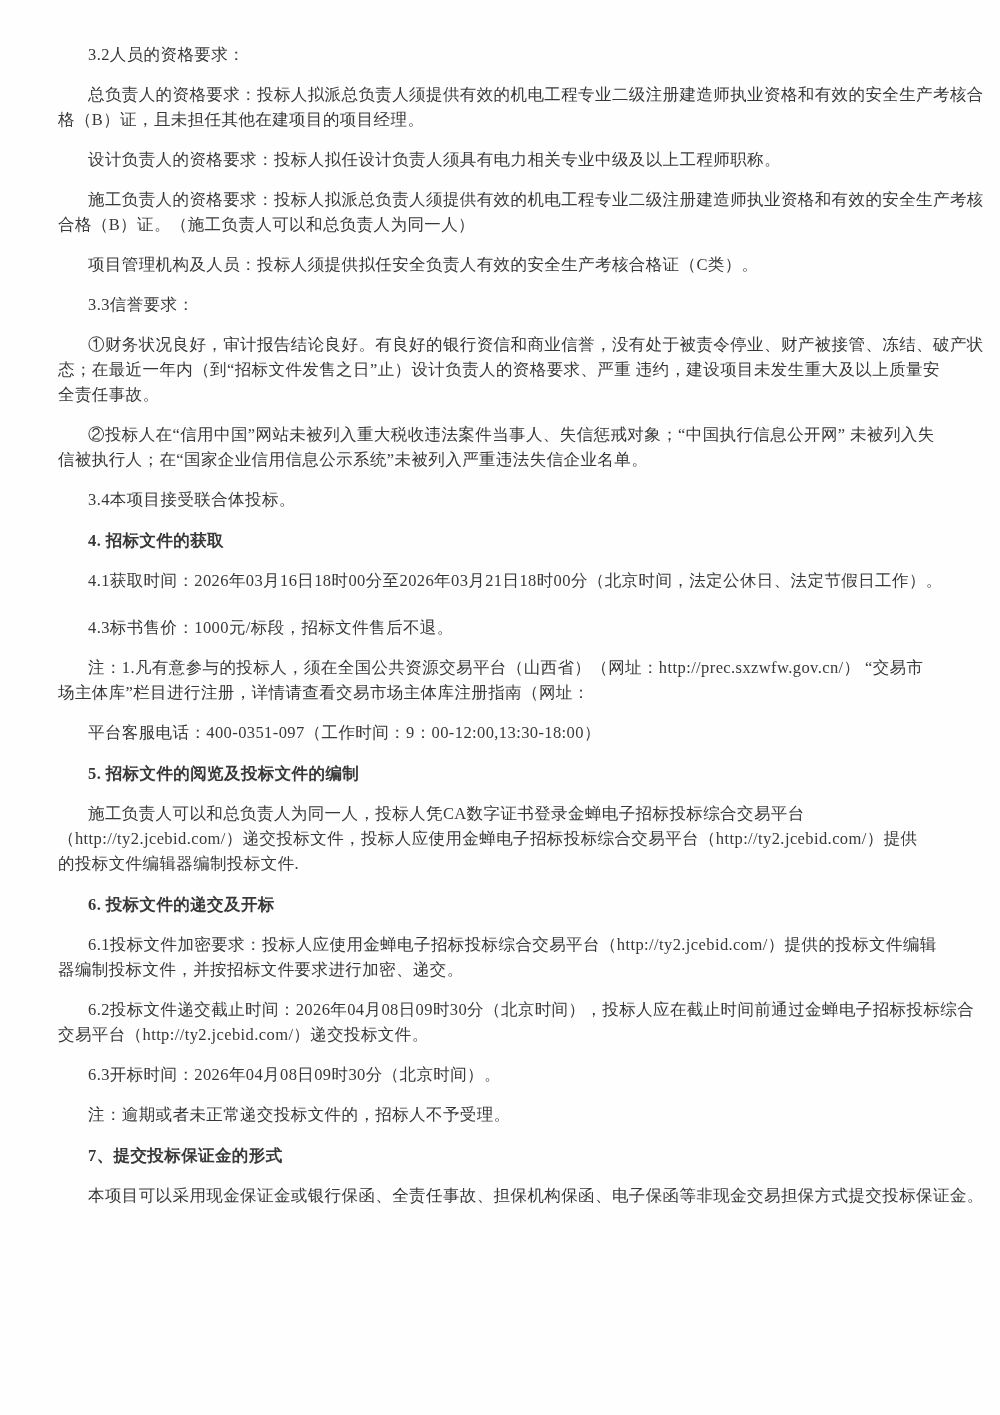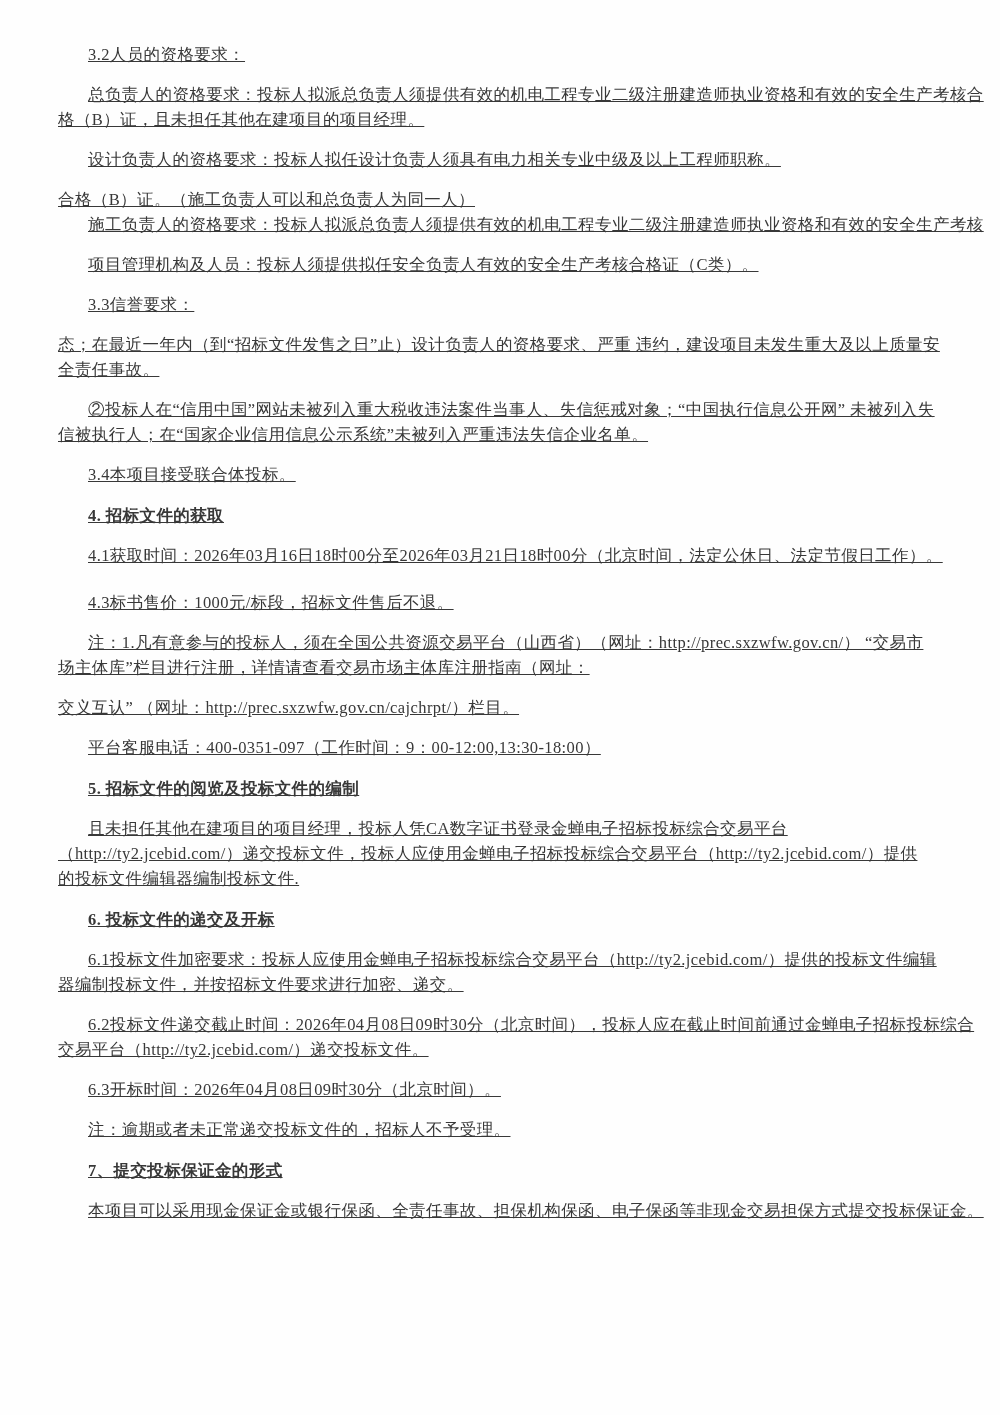--- a/index.html
+++ b/index.html
@@ -9,21 +9,20 @@
     background: #fefefe;
     overflow: hidden;
     font-family: "Liberation Serif", "DejaVu Serif", serif;
   }
   .page {
     box-sizing: border-box;
     width: 1000px;
     height: 1415px;
     padding: 42px 58px 0 58px;
     color: #383838;
-    text-decoration: underline;
   }
   .para { margin: 0 0 15px 0; }
   .para.gap-after { margin-bottom: 22px; }
   .line {
     font-size: 16.5px;
     line-height: 25px;
     letter-spacing: 0.4px;
     white-space: nowrap;
   }
   .line.ind { padding-left: 30px; }
@@ -41,33 +40,34 @@
   <div class="para">
     <div class="line ind">总负责人的资格要求：投标人拟派总负责人须提供有效的机电工程专业二级注册建造师执业资格和有效的安全生产考核合</div>
     <div class="line">格（B）证，且未担任其他在建项目的项目经理。</div>
   </div>
 
   <div class="para">
     <div class="line ind">设计负责人的资格要求：投标人拟任设计负责人须具有电力相关专业中级及以上工程师职称。</div>
   </div>
 
   <div class="para">
+    <div class="line ind">施工负责人的资格要求：投标人拟派总负责人须提供有效的机电工程专业二级注册建造师执业资格和有效的安全生产考核</div>
     <div class="line">合格（B）证。（施工负责人可以和总负责人为同一人）</div>
-    <div class="line ind">施工负责人的资格要求：投标人拟派总负责人须提供有效的机电工程专业二级注册建造师执业资格和有效的安全生产考核</div>
   </div>
 
   <div class="para">
     <div class="line ind">项目管理机构及人员：投标人须提供拟任安全负责人有效的安全生产考核合格证（C类）。</div>
   </div>
 
   <div class="para">
     <div class="line ind">3.3信誉要求：</div>
   </div>
 
   <div class="para">
+    <div class="line ind">①财务状况良好，审计报告结论良好。有良好的银行资信和商业信誉，没有处于被责令停业、财产被接管、冻结、破产状</div>
     <div class="line">态；在最近一年内（到“招标文件发售之日”止）设计负责人的资格要求、严重 违约，建设项目未发生重大及以上质量安</div>
     <div class="line">全责任事故。</div>
   </div>
 
   <div class="para">
     <div class="line ind">②投标人在“信用中国”网站未被列入重大税收违法案件当事人、失信惩戒对象；“中国执行信息公开网” 未被列入失</div>
     <div class="line">信被执行人；在“国家企业信用信息公示系统”未被列入严重违法失信企业名单。</div>
   </div>
 
   <div class="para">
@@ -86,33 +86,32 @@
   <div class="para">
     <div class="line ind">4.3标书售价：1000元/标段，招标文件售后不退。</div>
   </div>
 
   <div class="para">
     <div class="line ind">注：1.凡有意参与的投标人，须在全国公共资源交易平台（山西省）（网址：http://prec.sxzwfw.gov.cn/） “交易市</div>
     <div class="line">场主体库”栏目进行注册，详情请查看交易市场主体库注册指南（网址：</div>
   </div>
 
   <div class="para">
-    <div class="line">交义互认” （网址：http://prec.sxzwfw.gov.cn/cajchrpt/）栏目。</div>
   </div>
 
   <div class="para">
     <div class="line ind">平台客服电话：400-0351-097（工作时间：9：00-12:00,13:30-18:00）</div>
   </div>
 
   <div class="para heading">
     <div class="line ind">5. 招标文件的阅览及投标文件的编制</div>
   </div>
 
   <div class="para">
-    <div class="line ind">且未担任其他在建项目的项目经理，投标人凭CA数字证书登录金蝉电子招标投标综合交易平台</div>
+    <div class="line ind">施工负责人可以和总负责人为同一人，投标人凭CA数字证书登录金蝉电子招标投标综合交易平台</div>
     <div class="line">（http://ty2.jcebid.com/）递交投标文件，投标人应使用金蝉电子招标投标综合交易平台（http://ty2.jcebid.com/）提供</div>
     <div class="line">的投标文件编辑器编制投标文件.</div>
   </div>
 
   <div class="para heading">
     <div class="line ind">6. 投标文件的递交及开标</div>
   </div>
 
   <div class="para">
     <div class="line ind">6.1投标文件加密要求：投标人应使用金蝉电子招标投标综合交易平台（http://ty2.jcebid.com/）提供的投标文件编辑</div>

